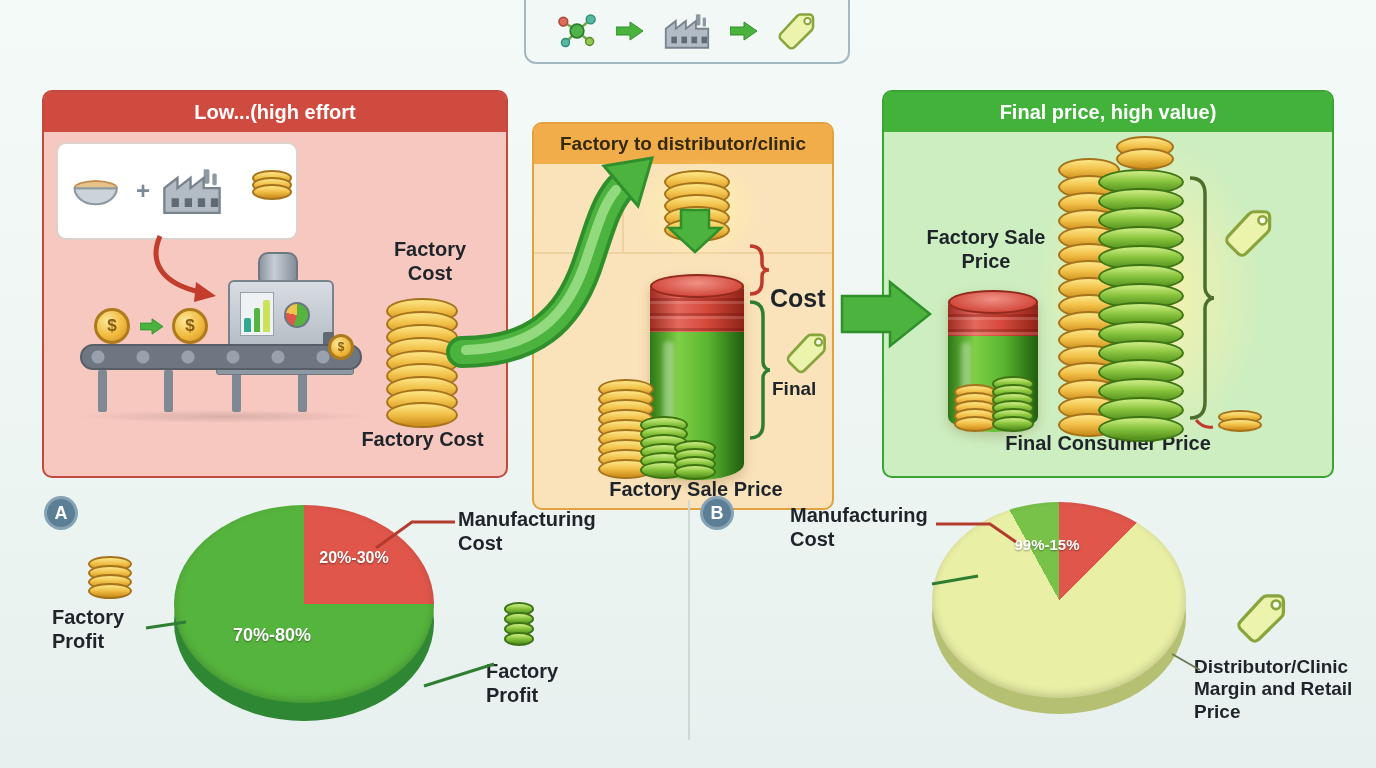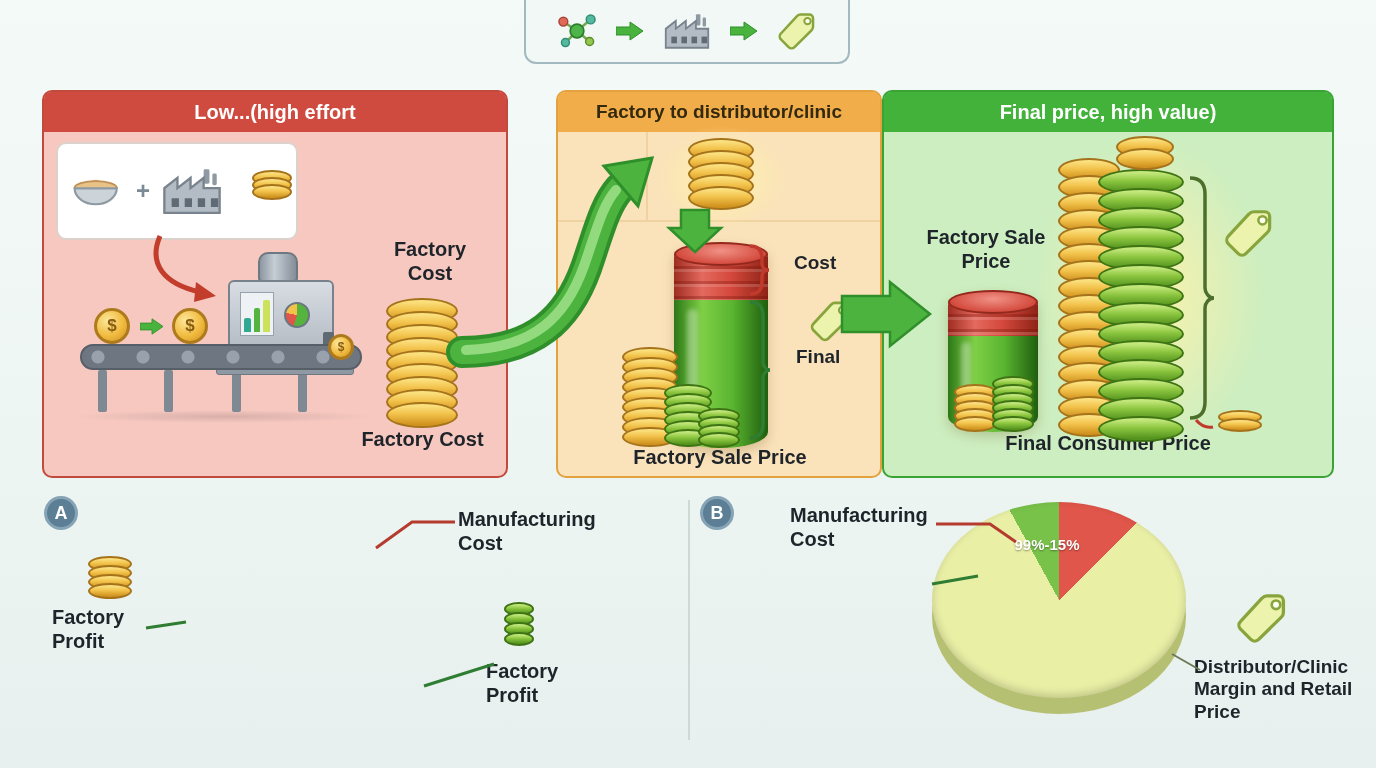--- a/index.html
+++ b/index.html
@@ -14,21 +14,21 @@
   .strip{left:524px;top:0;width:326px;height:64px;background:#f2f8f6;
     border:2px solid #a3b9c0;border-top:none;border-radius:0 0 12px 12px;
     display:flex;align-items:center;justify-content:center;gap:18px;box-sizing:border-box;}
 
   
   .panel{position:absolute;top:90px;height:388px;border-radius:10px;border:2px solid;box-sizing:border-box;}
   .panel header{height:40px;display:flex;align-items:center;justify-content:center;
     font-weight:bold;font-size:20px;border-radius:7px 7px 0 0;}
   .panel-manufacturing{left:42px;width:466px;border-color:#c24a3d;background:#f6c8c0;}
   .panel-manufacturing header{color:#fff;}
-  .panel-distribution{left:556px;width:326px;border-color:#e3a23e;background:#fae2ba;}
+  .panel-distribution{left:532px;width:302px;border-color:#e3a23e;background:#fae2ba;margin-top:32px;}
   .panel-distribution header{color:#33290f;font-size:19px;}
   .panel-retail{left:882px;width:452px;border-color:#39a434;background:#cdeec0;}
   .panel-retail header{color:#fff;}
 
   
   .stack{position:absolute;display:flex;flex-direction:column-reverse;}
   .stack .coin{width:100%;height:var(--ch,20px);border-radius:50%;box-sizing:border-box;flex:none;}
   .stack .coin:not(:first-child){margin-bottom:calc(var(--ov,10px) * -1);}
   .stack.gold .coin{background:linear-gradient(180deg,#fbe07e 8%,#f2c24b 45%,#d1931f 92%);border:2px solid #a5731b;}
   .stack.green .coin{background:linear-gradient(180deg,#c4e87c 8%,#8cc63f 45%,#55941f 92%);border:2px solid #3e7414;}
@@ -241,21 +241,21 @@
         <div class="coin"></div>
         <div class="coin"></div>
       </div>
     <div class="stack green" style="left:140px;top:316px;width:42px;--ch:16px;--ov:8px;z-index:6">
         <div class="coin"></div>
         <div class="coin"></div>
         <div class="coin"></div>
         <div class="coin"></div>
       </div>
 
-    <div class="lbl" style="left:236px;top:160px;width:80px;font-size:19px">Cost</div>
+    <div class="lbl" style="left:236px;top:160px;width:80px;font-size:25px">Cost</div>
     <svg class="abs" style="left:250px;top:206px" width="46" height="46">
         <use href="#sym-tag"></use>
       </svg>
     <div class="lbl" style="left:238px;top:254px;width:80px;font-size:19px">Final</div>
 
     <div class="lbl center" style="left:46px;top:354px;width:232px;font-size:20px">Factory Sale Price</div>
   </section>
 
   <section class="panel panel-retail">
     <header style="background: rgb(66, 178, 58);">Final price, high value)</header>
@@ -328,20 +328,26 @@
 
     <div class="stack gold" style="left:334px;top:318px;width:44px;--ch:14px;--ov:6px">
         <div class="coin"></div>
         <div class="coin"></div>
       </div>
     <div class="lbl center" style="left:106px;top:340px;width:236px;font-size:20px">Final Consumer Price</div>
   </section>
 
   <div class="badge" style="left:44px;top:496px">A</div>
 
+  <div class="abs" style="left:174px;top:505px;width:260px;height:216px">
+    <div class="pie-rim" style="top:18px;height:198px;background:#2d8733"></div>
+    <div class="pie-disc" style="height: 198px; background: conic-gradient(rgb(224, 86, 74) 0%, rgb(224, 86, 74) 25%, rgb(85, 180, 61) 25%, rgb(85, 180, 61) 100%);"></div>
+    <div class="slice-label" style="left:122px;top:44px;width:116px;font-size:16px">20%-30%</div>
+    <div class="slice-label" style="left:40px;top:120px;width:116px;font-size:18px">70%-80%</div>
+  </div>
 
   <div class="lbl" style="left:458px;top:508px;width:170px;font-size:20px">Manufacturing Cost</div>
   <div class="stack gold" style="left:88px;top:556px;width:44px;--ch:16px;--ov:7px">
       <div class="coin"></div>
       <div class="coin"></div>
       <div class="coin"></div>
       <div class="coin"></div>
     </div>
   <div class="lbl" style="left:52px;top:606px;width:110px;font-size:20px">Factory Profit</div>
   <div class="stack green" style="left:504px;top:602px;width:30px;--ch:14px;--ov:4px">

